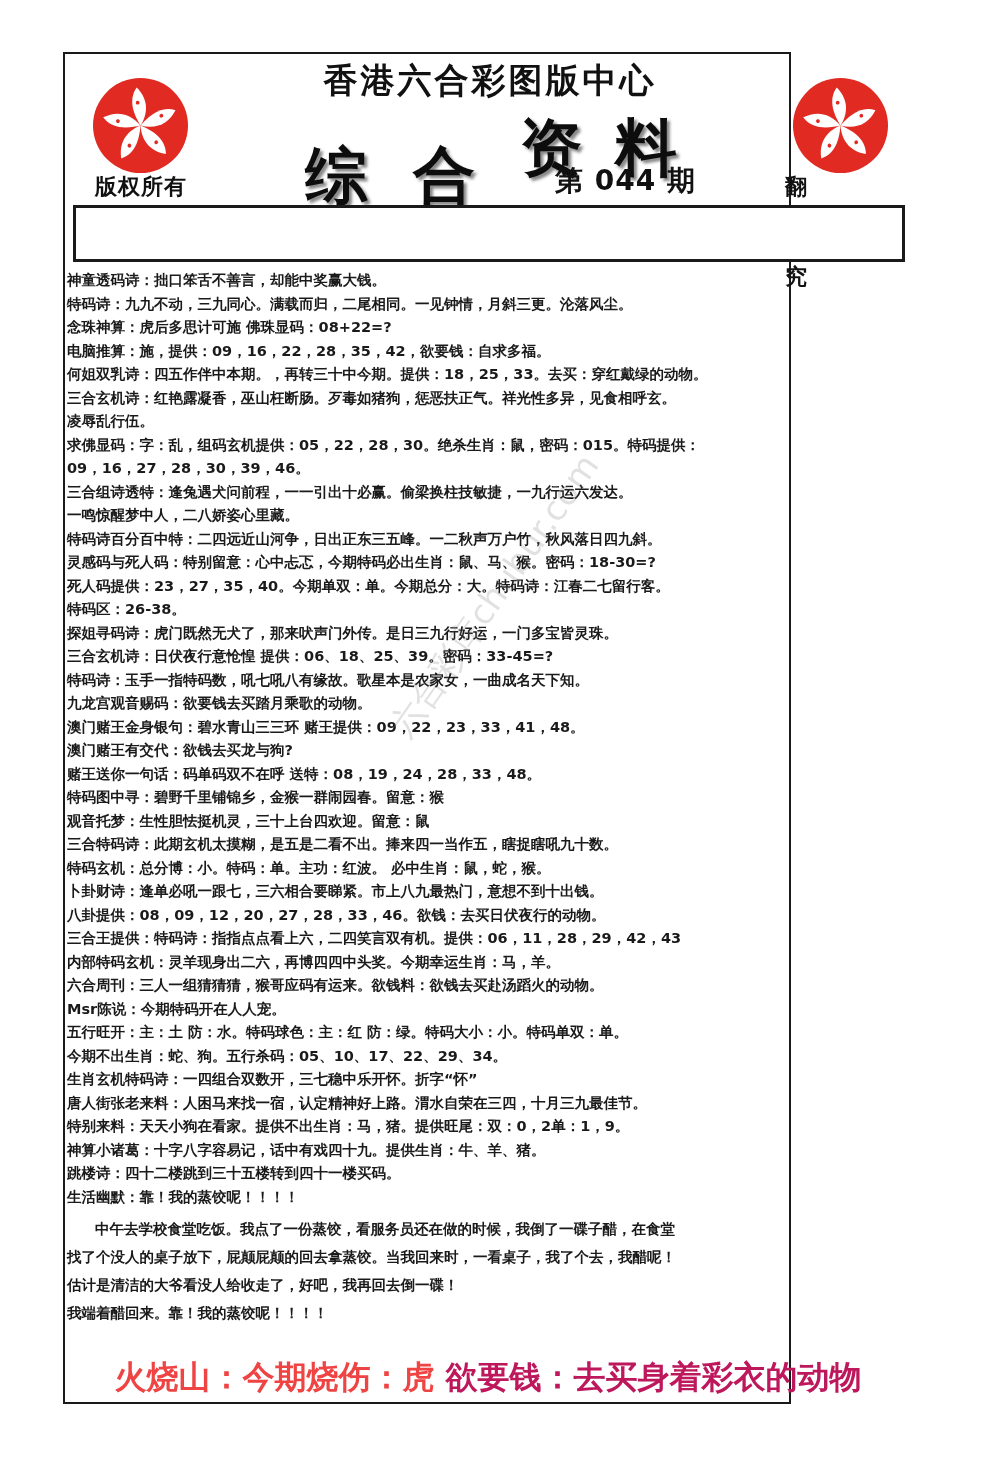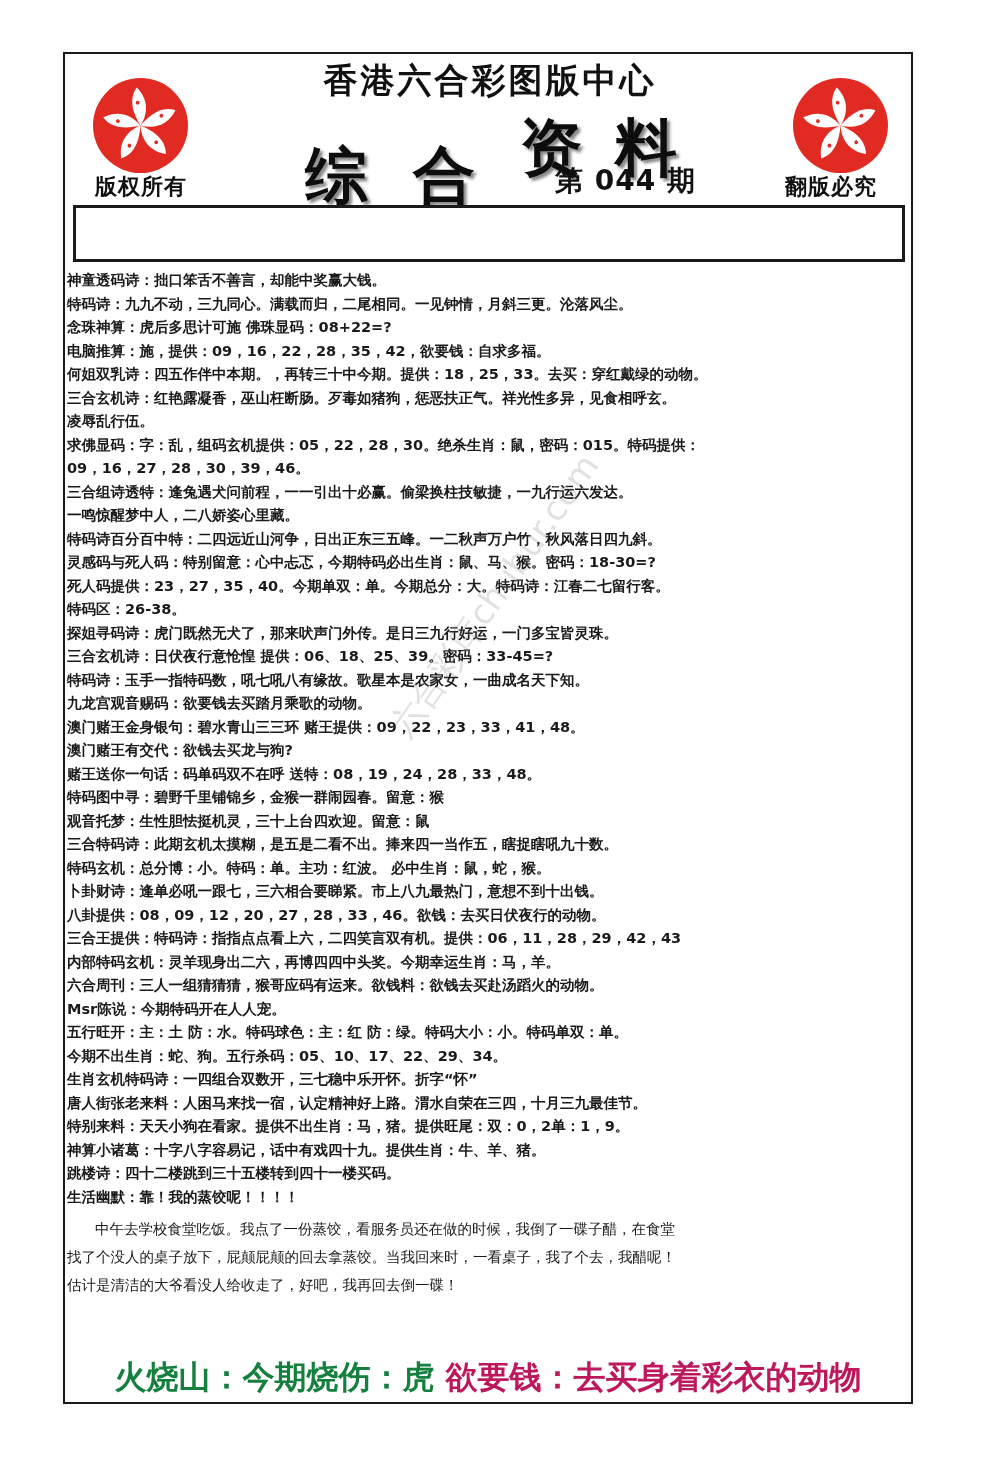--- a/index.html
+++ b/index.html
@@ -1,18 +1,18 @@
 <!DOCTYPE html>
 <html><head>
 <meta charset="utf-8">
 <style>
   html, body { margin:0; padding:0; background:#ffffff; }
   body { width:984px; height:1457px; position:relative; overflow:hidden;
          font-family:"DejaVu Sans", "Liberation Sans", sans-serif; color:#111; }
-  .sheet { position:absolute; left:63px; top:52px; width:850px; height:1352px;
+  .sheet { position:absolute; left:63px; top:52px; width:728px; height:1352px;
            border:2px solid #1a1a1a; box-sizing:border-box; background:#fff; }
   .logo { position:absolute; width:95px; height:95px; border-radius:50%; background:#e02a22; }
   .logo svg { width:100%; height:100%; display:block; }
   .logo-left { left:28px; top:24px; }
   .logo-right { left:728px; top:24px; }
   .corner-text { position:absolute; top:118px; font-size:22px; font-weight:bold; letter-spacing:1px;
                  font-family:"DejaVu Serif", "Liberation Serif", serif; color:#111;text-align:center; }
   .corner-left { left:30px; }
   .corner-right { left:720px; }
   .org-title { position:absolute; left:185px; top:4px; width:480px; text-align:center; font-size:34px;
@@ -26,25 +26,25 @@
   .bt-4 { left:550px; top:52px; }
   .issue { position:absolute; left:490px; top:108px; font-size:28px; font-weight:bold;
            font-family:"DejaVu Sans", "Liberation Sans", sans-serif; color:#111; letter-spacing:1px; }
   .blank-box { position:absolute; left:8px; top:151px; width:832px; height:57px;
                border:3px solid #1a1a1a; box-sizing:border-box; background:#fff; }
   .content { position:absolute; left:2px; top:215px; width:840px; }
   .line { height:23.5px; line-height:23.5px; font-size:14.5px; white-space:nowrap; color:#1a1a1a; }
   .line .lbl { font-weight:bold; }
   .line .val { font-weight:bold;margin-top:17px; }
   .story { margin-top:6px; }
-  .story .sline { height:28px; line-height:28px; font-size:14.5px; font-weight:normal; white-space:nowrap; color:#1a1a1a; }
+  .story .sline { height:28px; line-height:28px; font-size:14.5px; font-weight:bold; white-space:nowrap; color:#1a1a1a; }
   .story .indent { padding-left:28px; }
   .footer { position:absolute; left:0; top:1302px; width:846px; text-align:center; font-size:32px;
             font-weight:bold; font-family:"DejaVu Serif", "Liberation Serif", serif; white-space:nowrap; }
-  .footer .red { color:#15803d; }
+  .footer .red { color:#ef4444; }
   .footer .green { color:#be185d; }
   .watermark { position:absolute; left:380px; top:720px; font-size:34px; color:rgba(120,120,120,0.22);
                transform:rotate(-55deg); transform-origin:left top; white-space:nowrap; pointer-events:none;
                font-family:"DejaVu Sans", "Liberation Sans", sans-serif; }
 </style>
 </head>
 <body>
 
 <div class="sheet">
 
@@ -158,20 +158,21 @@
       <div class="line"><span class="lbl">生肖玄机特码诗：</span><span class="val">一四组合双数开，三七稳中乐开怀。折字“怀”</span></div>
       <div class="line"><span class="lbl">唐人街张老来料：</span><span class="val">人困马来找一宿，认定精神好上路。渭水自荣在三四，十月三九最佳节。</span></div>
       <div class="line"><span class="lbl">特别来料：</span><span class="val">天天小狗在看家。提供不出生肖：马，猪。提供旺尾：双：0，2单：1，9。</span></div>
       <div class="line"><span class="lbl">神算小诸葛：</span><span class="val">十字八字容易记，话中有戏四十九。提供生肖：牛、羊、猪。</span></div>
       <div class="line"><span class="lbl">跳楼诗：</span><span class="val">四十二楼跳到三十五楼转到四十一楼买码。</span></div>
       <div class="line"><span class="lbl">生活幽默：</span><span class="val">靠！我的蒸饺呢！！！！</span></div>
       <div class="story">
         <div class="sline indent">中午去学校食堂吃饭。我点了一份蒸饺，看服务员还在做的时候，我倒了一碟子醋，在食堂</div>
         <div class="sline">找了个没人的桌子放下，屁颠屁颠的回去拿蒸饺。当我回来时，一看桌子，我了个去，我醋呢！</div>
         <div class="sline">估计是清洁的大爷看没人给收走了，好吧，我再回去倒一碟！</div>
+        <div class="sline">我端着醋回来。靠！我的蒸饺呢！！！！</div>
       </div>
     </div>
 
   <div class="footer">
     <span class="red">火烧山：今期烧伤：虎</span>
     <span class="green">欲要钱：去买身着彩衣的动物</span>
   </div>
 
 </div>
 

